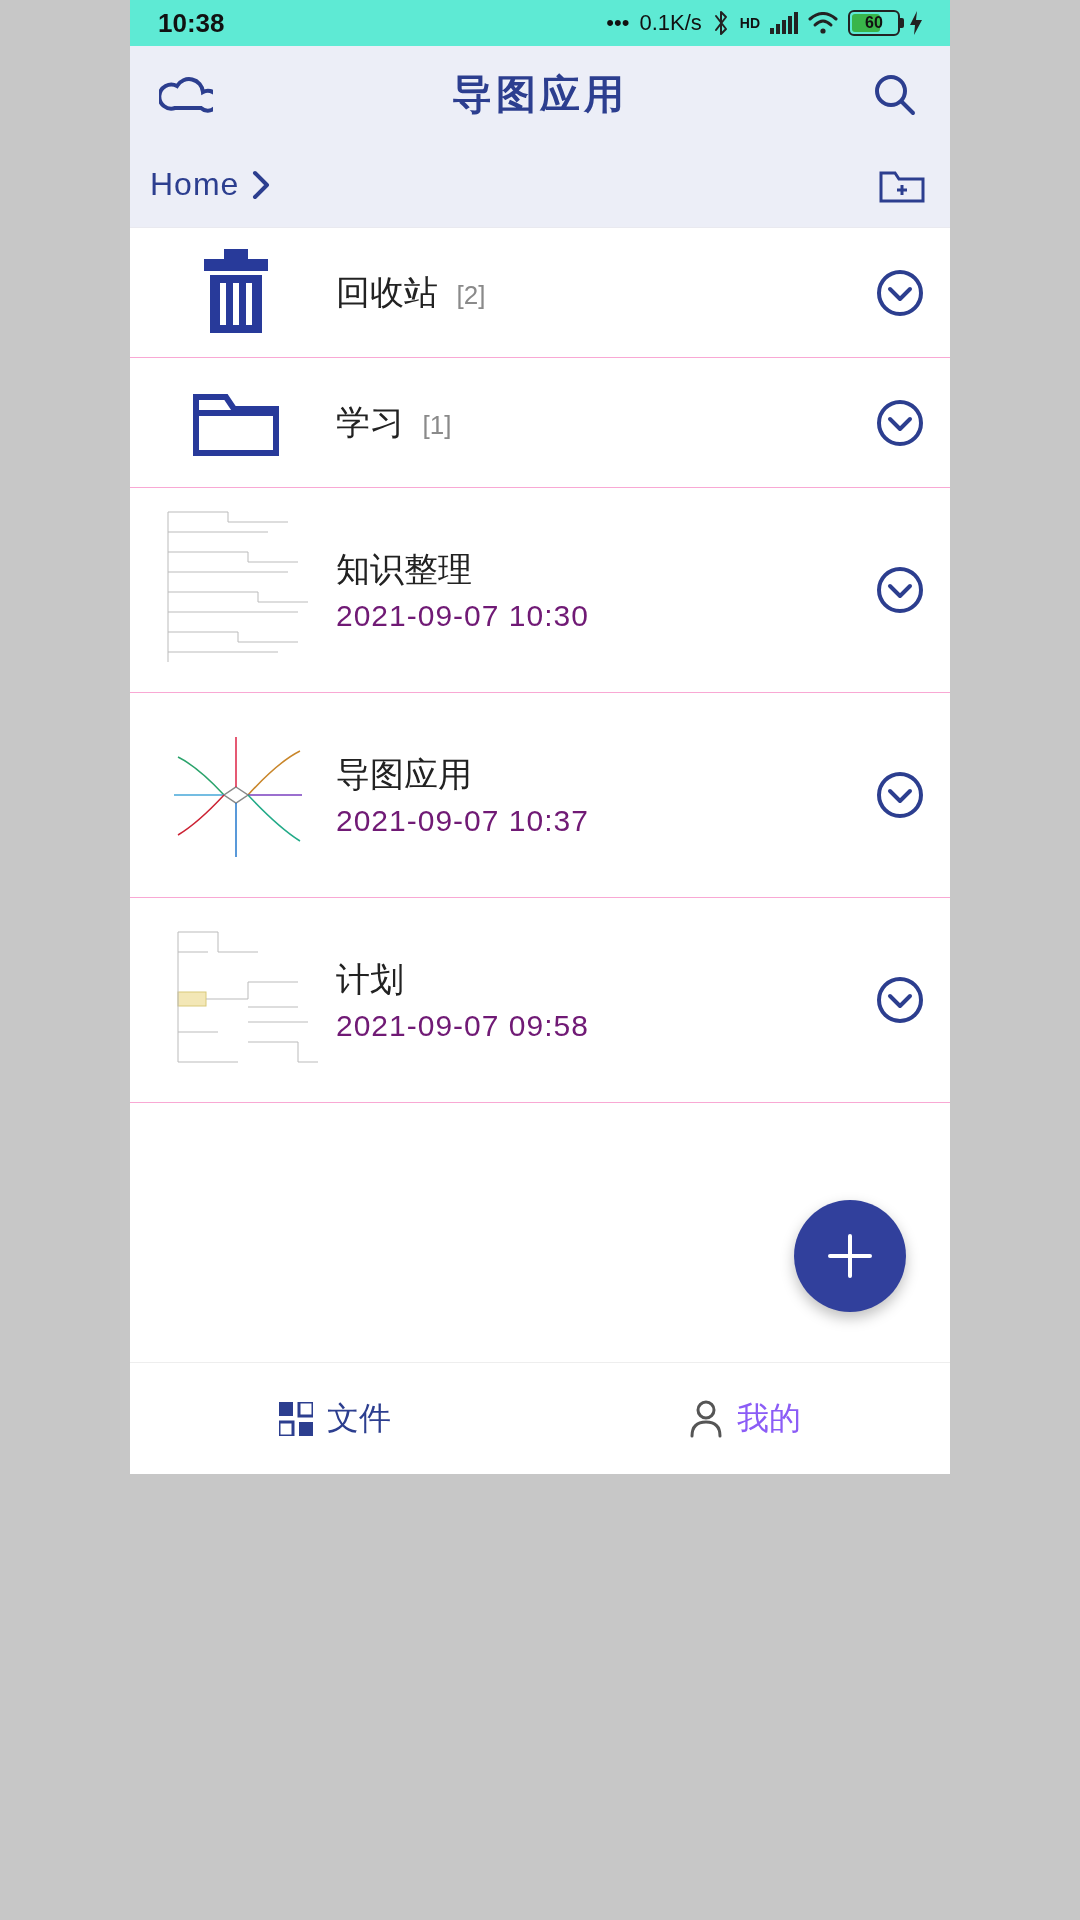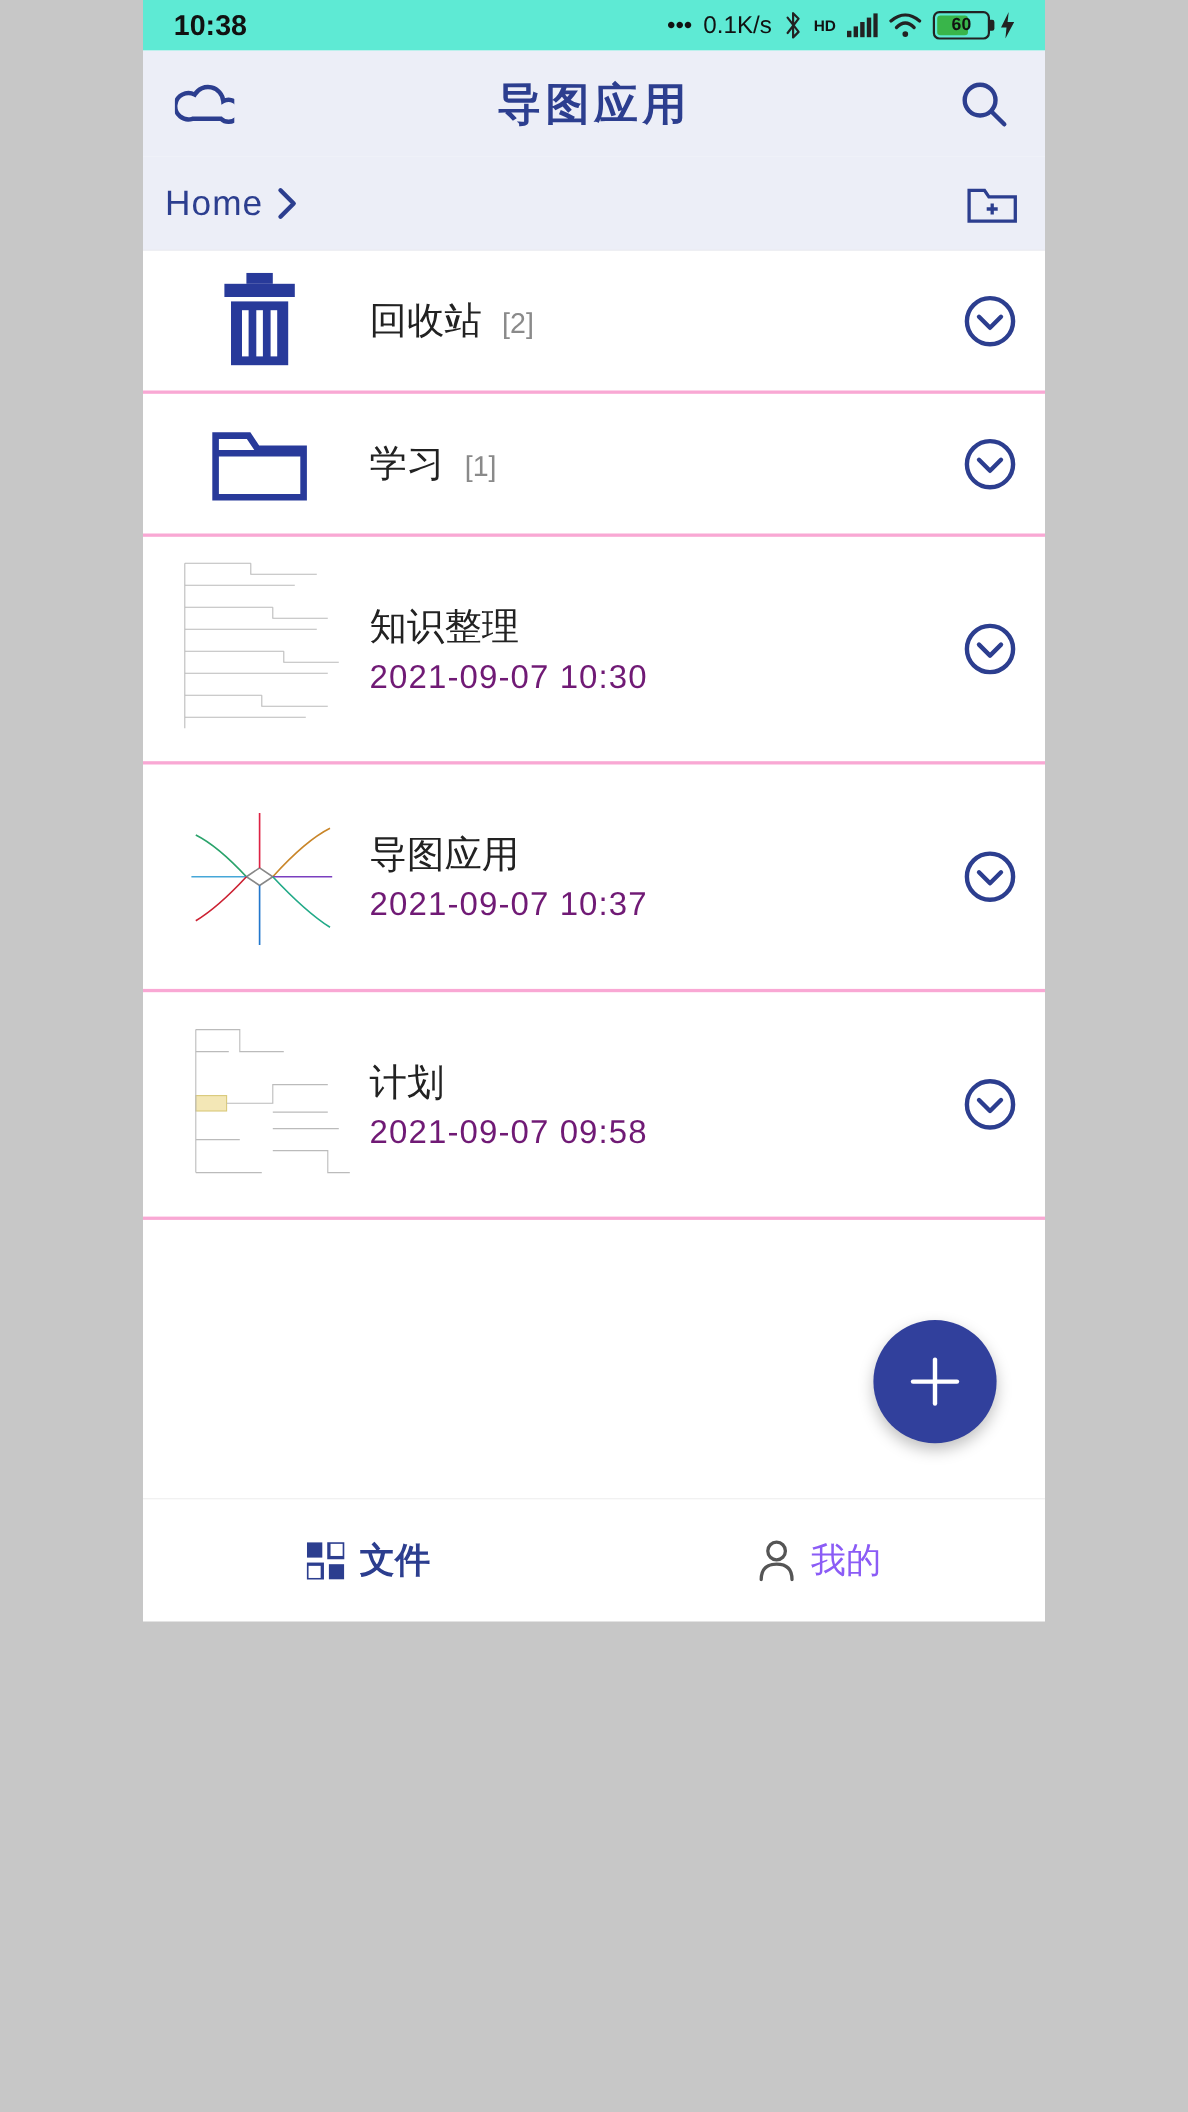--- a/index.html
+++ b/index.html
@@ -50,21 +50,21 @@
   .breadcrumb{
     display:flex; align-items:center; gap:12px; font-size:32px; color:#2c3e8f;
     letter-spacing:1px;
   }
   .breadcrumb-spacer{ flex:1; }
   .list{
     background:#fff;
   }
   .row{
     display:flex; align-items:center; min-height:130px; padding:14px 22px 14px 16px;
-    border-bottom:3px solid #f9a8d4;
+    border-bottom:1px solid #f9a8d4;
   }
   .row .thumb{
     width:180px; display:flex; align-items:center; justify-content:center;
   }
   .row .meta{ flex:1; padding-left:10px; }
   .row .name{ font-size:34px; color:#222; font-weight:500; }
   .row .count{ font-size:26px; color:#8a8a8a; margin-left:14px; }
   .row .date{ font-size:30px; color:#701a75; margin-top:6px; letter-spacing:1px; }
   .row .chev{ width:56px; height:56px; display:flex; align-items:center; justify-content:center; }
 
@@ -76,21 +76,21 @@
     position:absolute; right:44px; bottom:162px; width:112px; height:112px; border-radius:56px;
     background:#31409c; display:flex; align-items:center; justify-content:center;
     box-shadow:0 6px 14px rgba(0,0,0,.25);
   }
 
   .tabbar{
     position:absolute; left:0; right:0; bottom:0; height:112px; background:#fff;
     display:flex; border-top:1px solid #eee;
   }
   .tab{ flex:1; display:flex; align-items:center; justify-content:center; gap:14px; font-size:32px; }
-  .tab.active{ color:#2c3e8f; font-weight:700; }
+  .tab.active{ color:#2c3e8f; font-weight:400; }
   .tab.inactive{ color:#8b5cf6; }
 </style>
 </head>
 <body>
 
 <div class="device">
 
   <div class="status-bar">
     <span>10:38</span>
     <span class="status-right">

